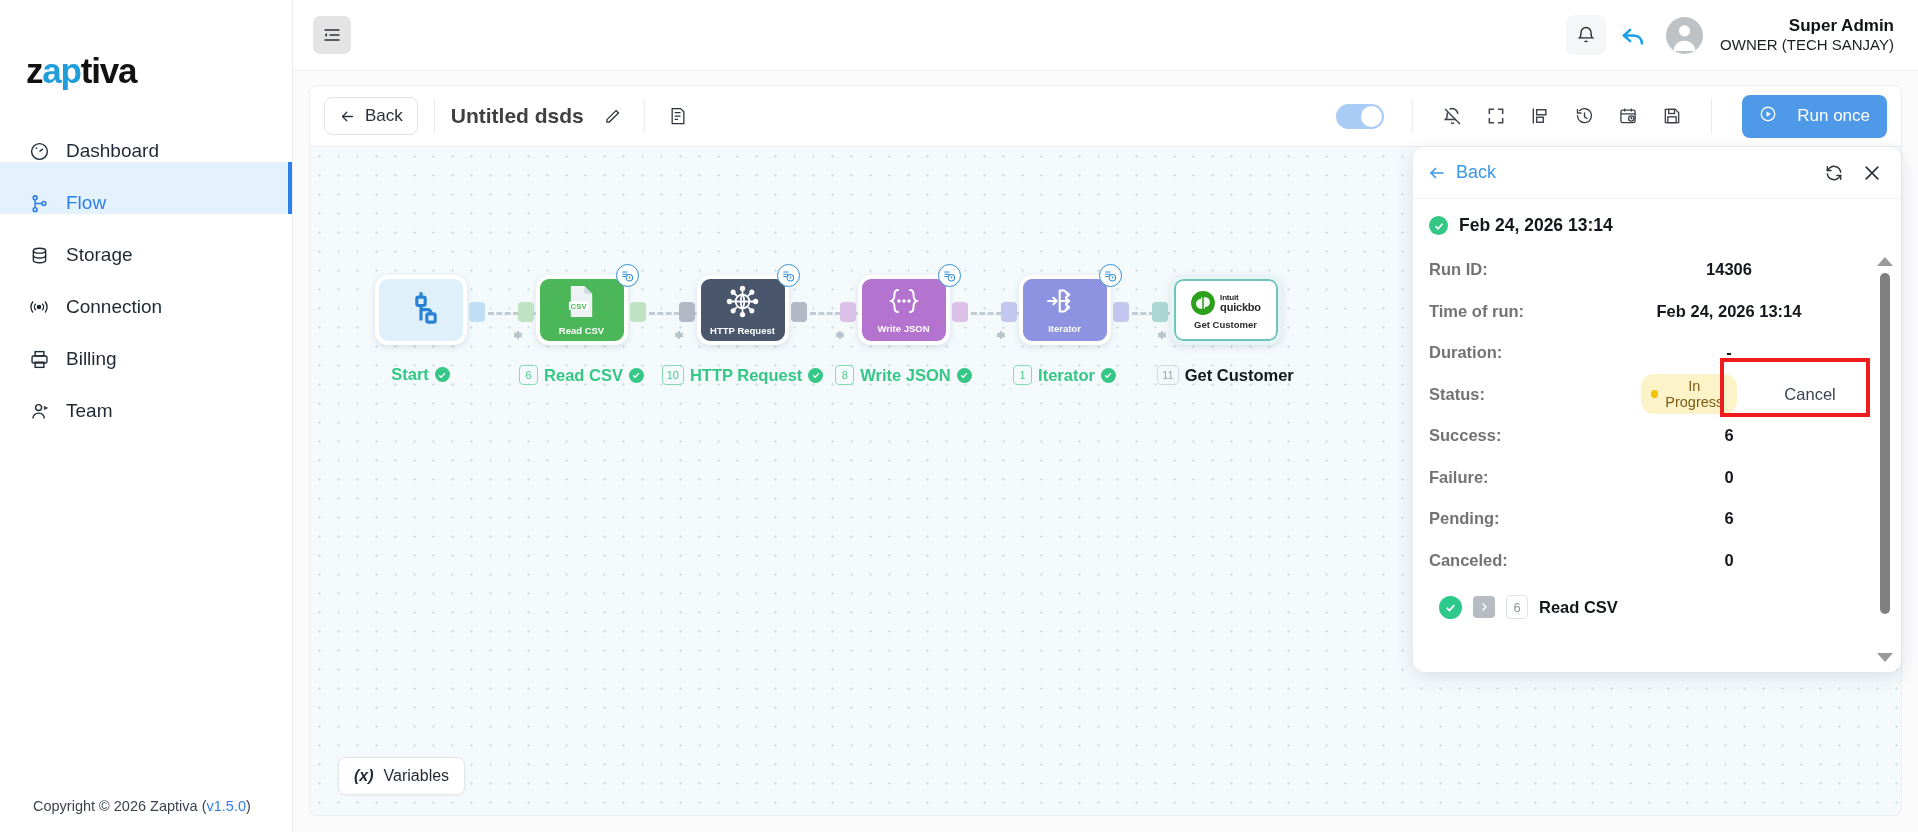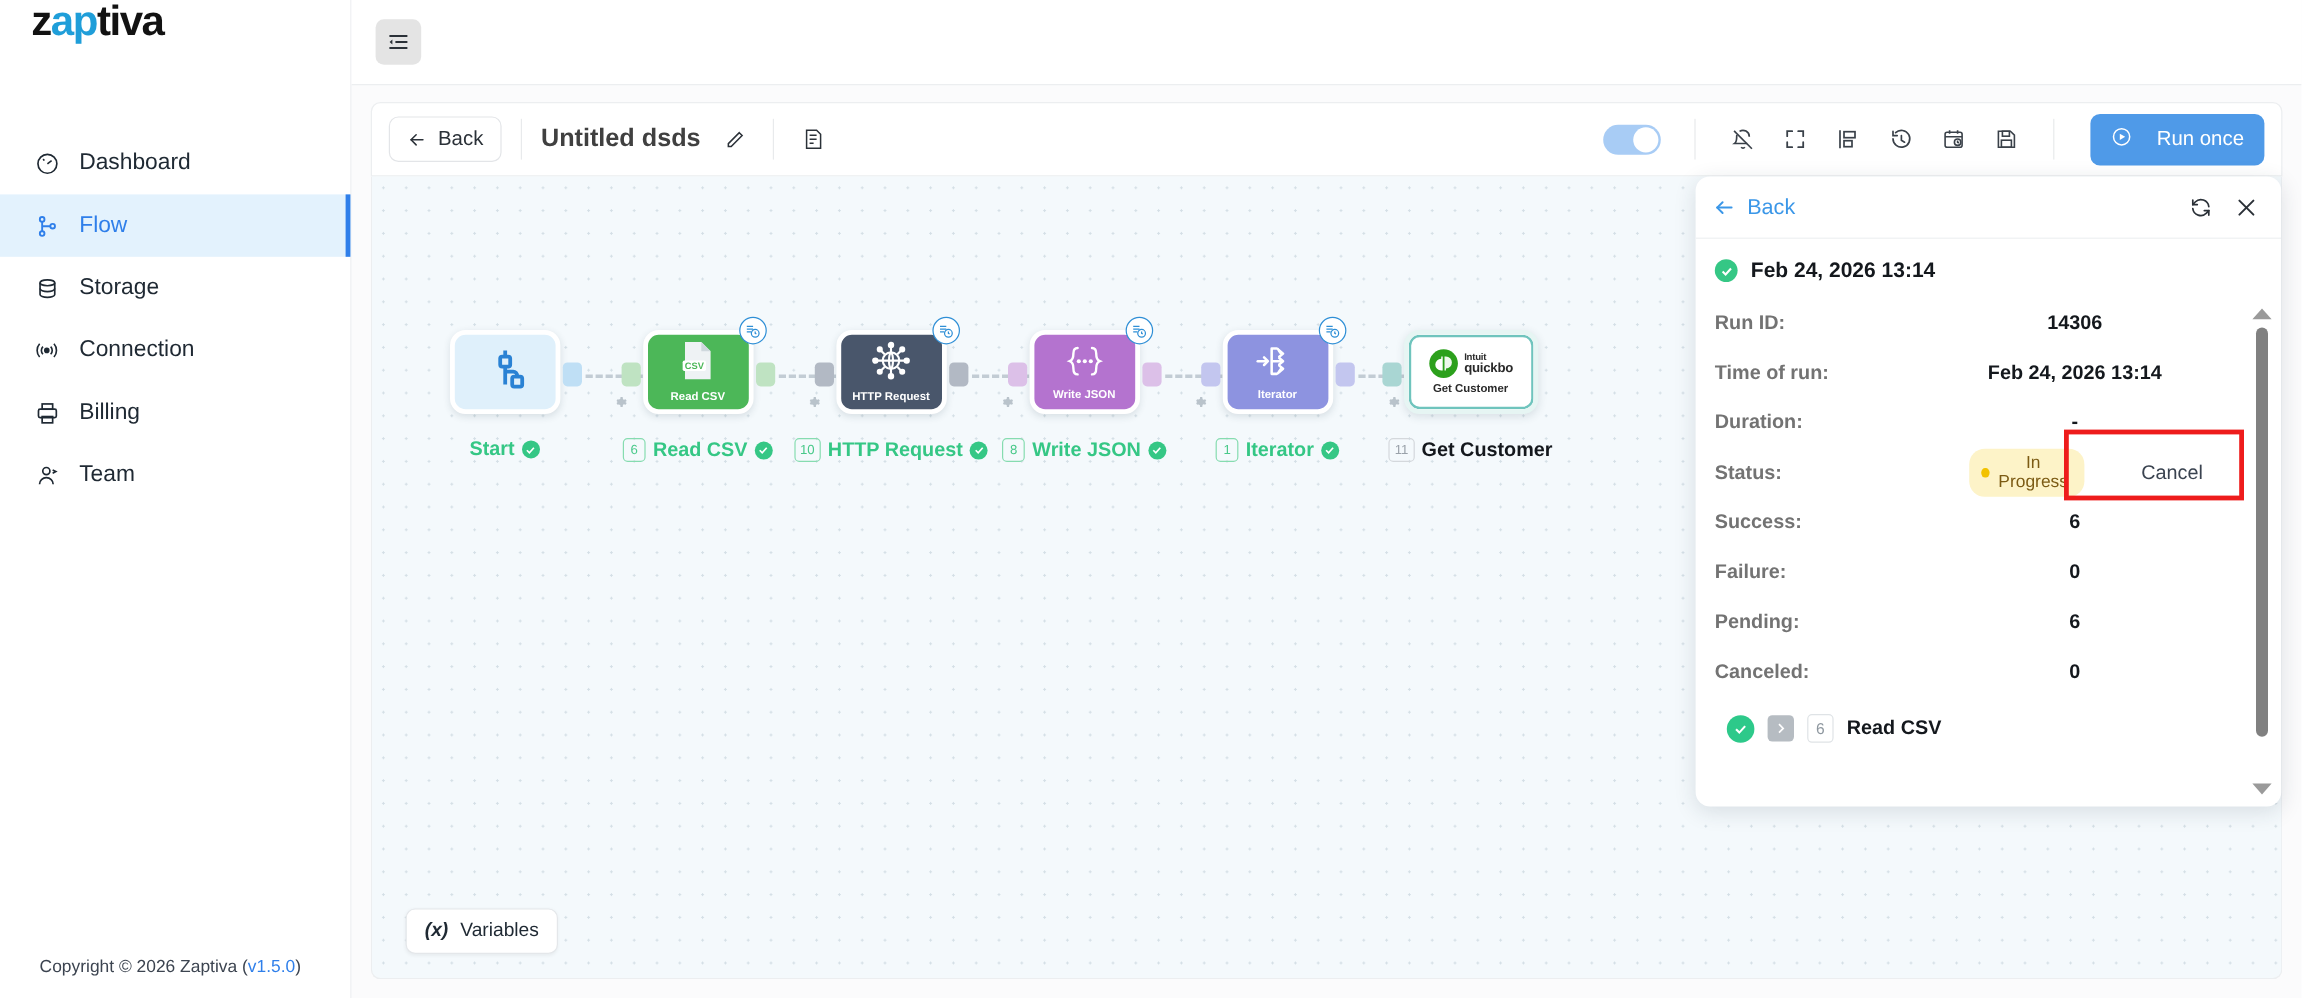--- a/index.html
+++ b/index.html
@@ -11,26 +11,26 @@
   }
   .app { position: relative; width: 1918px; height: 832px; display: flex; }
 
   
   .sidebar {
     width: 293px; height: 832px; background: #fff;
     border-right: 1px solid #e9ecef;
     display: flex; flex-direction: column;
     flex: 0 0 293px; position: relative;
   }
-  .logo-wrap { height: 88px; display: flex; align-items: flex-start; padding-left: 26px; }
+  .logo-wrap { height: 88px; display: flex; align-items: flex-end; padding-left: 26px; }
   .logo { font-size: 35px; font-weight: 700; letter-spacing: -1.2px; color: #121212; line-height: 1; position: relative;}
   .logo .mid { color: #1f9ed9; }
   .nav { margin-top: 22px; }
   .nav-item {
-    height: 52px; display: flex; align-items: center; gap: 16px;
+    height: 52px; display: flex; align-items: flex-end; gap: 16px;
     padding-left: 28px; font-size: 19px; color: #1f2933; cursor: pointer;
     position: relative;
   }
   .nav-item .ic { width: 22px; height: 22px; display: flex; align-items: center; justify-content: center; color: #1f2933; }
   .nav-item.active { background: #e3f2fd; color: #2f7fea; }
   .nav-item.active .ic { color: #2f7fea; }
   .nav-item.active::after {
     content: ""; position: absolute; right: 0; top: 0; bottom: 0; width: 4px; background: #2f7fea;
   }
   .copyright {
@@ -275,20 +275,44 @@
   </aside>
 
   <section class="main">
 
     <header class="topbar">
       <div class="collapse-btn">
         <svg width="20" height="20" viewBox="0 0 24 24" fill="none" stroke="#2b3138" stroke-width="1.8">
           <path d="M3 6h18M9 12h12M3 18h18"></path>
             <path d="M6 9.5L3.2 12L6 14.5z" fill="#2b3138" stroke="none"></path>
         </svg>
+      </div>
+      <div class="top-right">
+        <div class="bell-btn">
+          <svg width="20" height="20" viewBox="0 0 24 24" fill="none" stroke="#24292f" stroke-width="1.6">
+              <path d="M18 9a6 6 0 10-12 0c0 5-2 6.5-2 6.5h16S18 14 18 9z"></path>
+              <path d="M10.3 19a2 2 0 003.4 0"></path>
+            </svg>
+        </div>
+        <div class="reply-btn">
+          <svg width="27" height="27" viewBox="0 0 24 24" fill="none" stroke="#1aa2e8" stroke-width="2.2" stroke-linecap="round" stroke-linejoin="round">
+              <path d="M9 7L3.5 12L9 17"></path>
+              <path d="M3.5 12h8c5 0 8 2.8 8 7"></path>
+            </svg>
+        </div>
+        <div class="avatar">
+          <svg width="37" height="37" viewBox="0 0 24 24">
+              <circle cx="12" cy="9" r="3.6" fill="#fff"></circle>
+              <path d="M5 22c0-4 3.2-6.6 7-6.6s7 2.6 7 6.6z" fill="#fff"></path>
+            </svg>
+        </div>
+        <div class="user-block">
+          <div class="user-name">Super Admin</div>
+          <div class="user-role">OWNER (TECH SANJAY)</div>
+        </div>
       </div>
     </header>
 
     <div class="flowheader">
       <div class="fh-left">
         <div class="back-btn">
           <svg width="17" height="17" viewBox="0 0 24 24" fill="none" stroke="#2b3138" stroke-width="1.8" stroke-linecap="round" stroke-linejoin="round">
               <path d="M19 12H5"></path>
               <path d="M11 6L5 12l6 6"></path>
             </svg>

